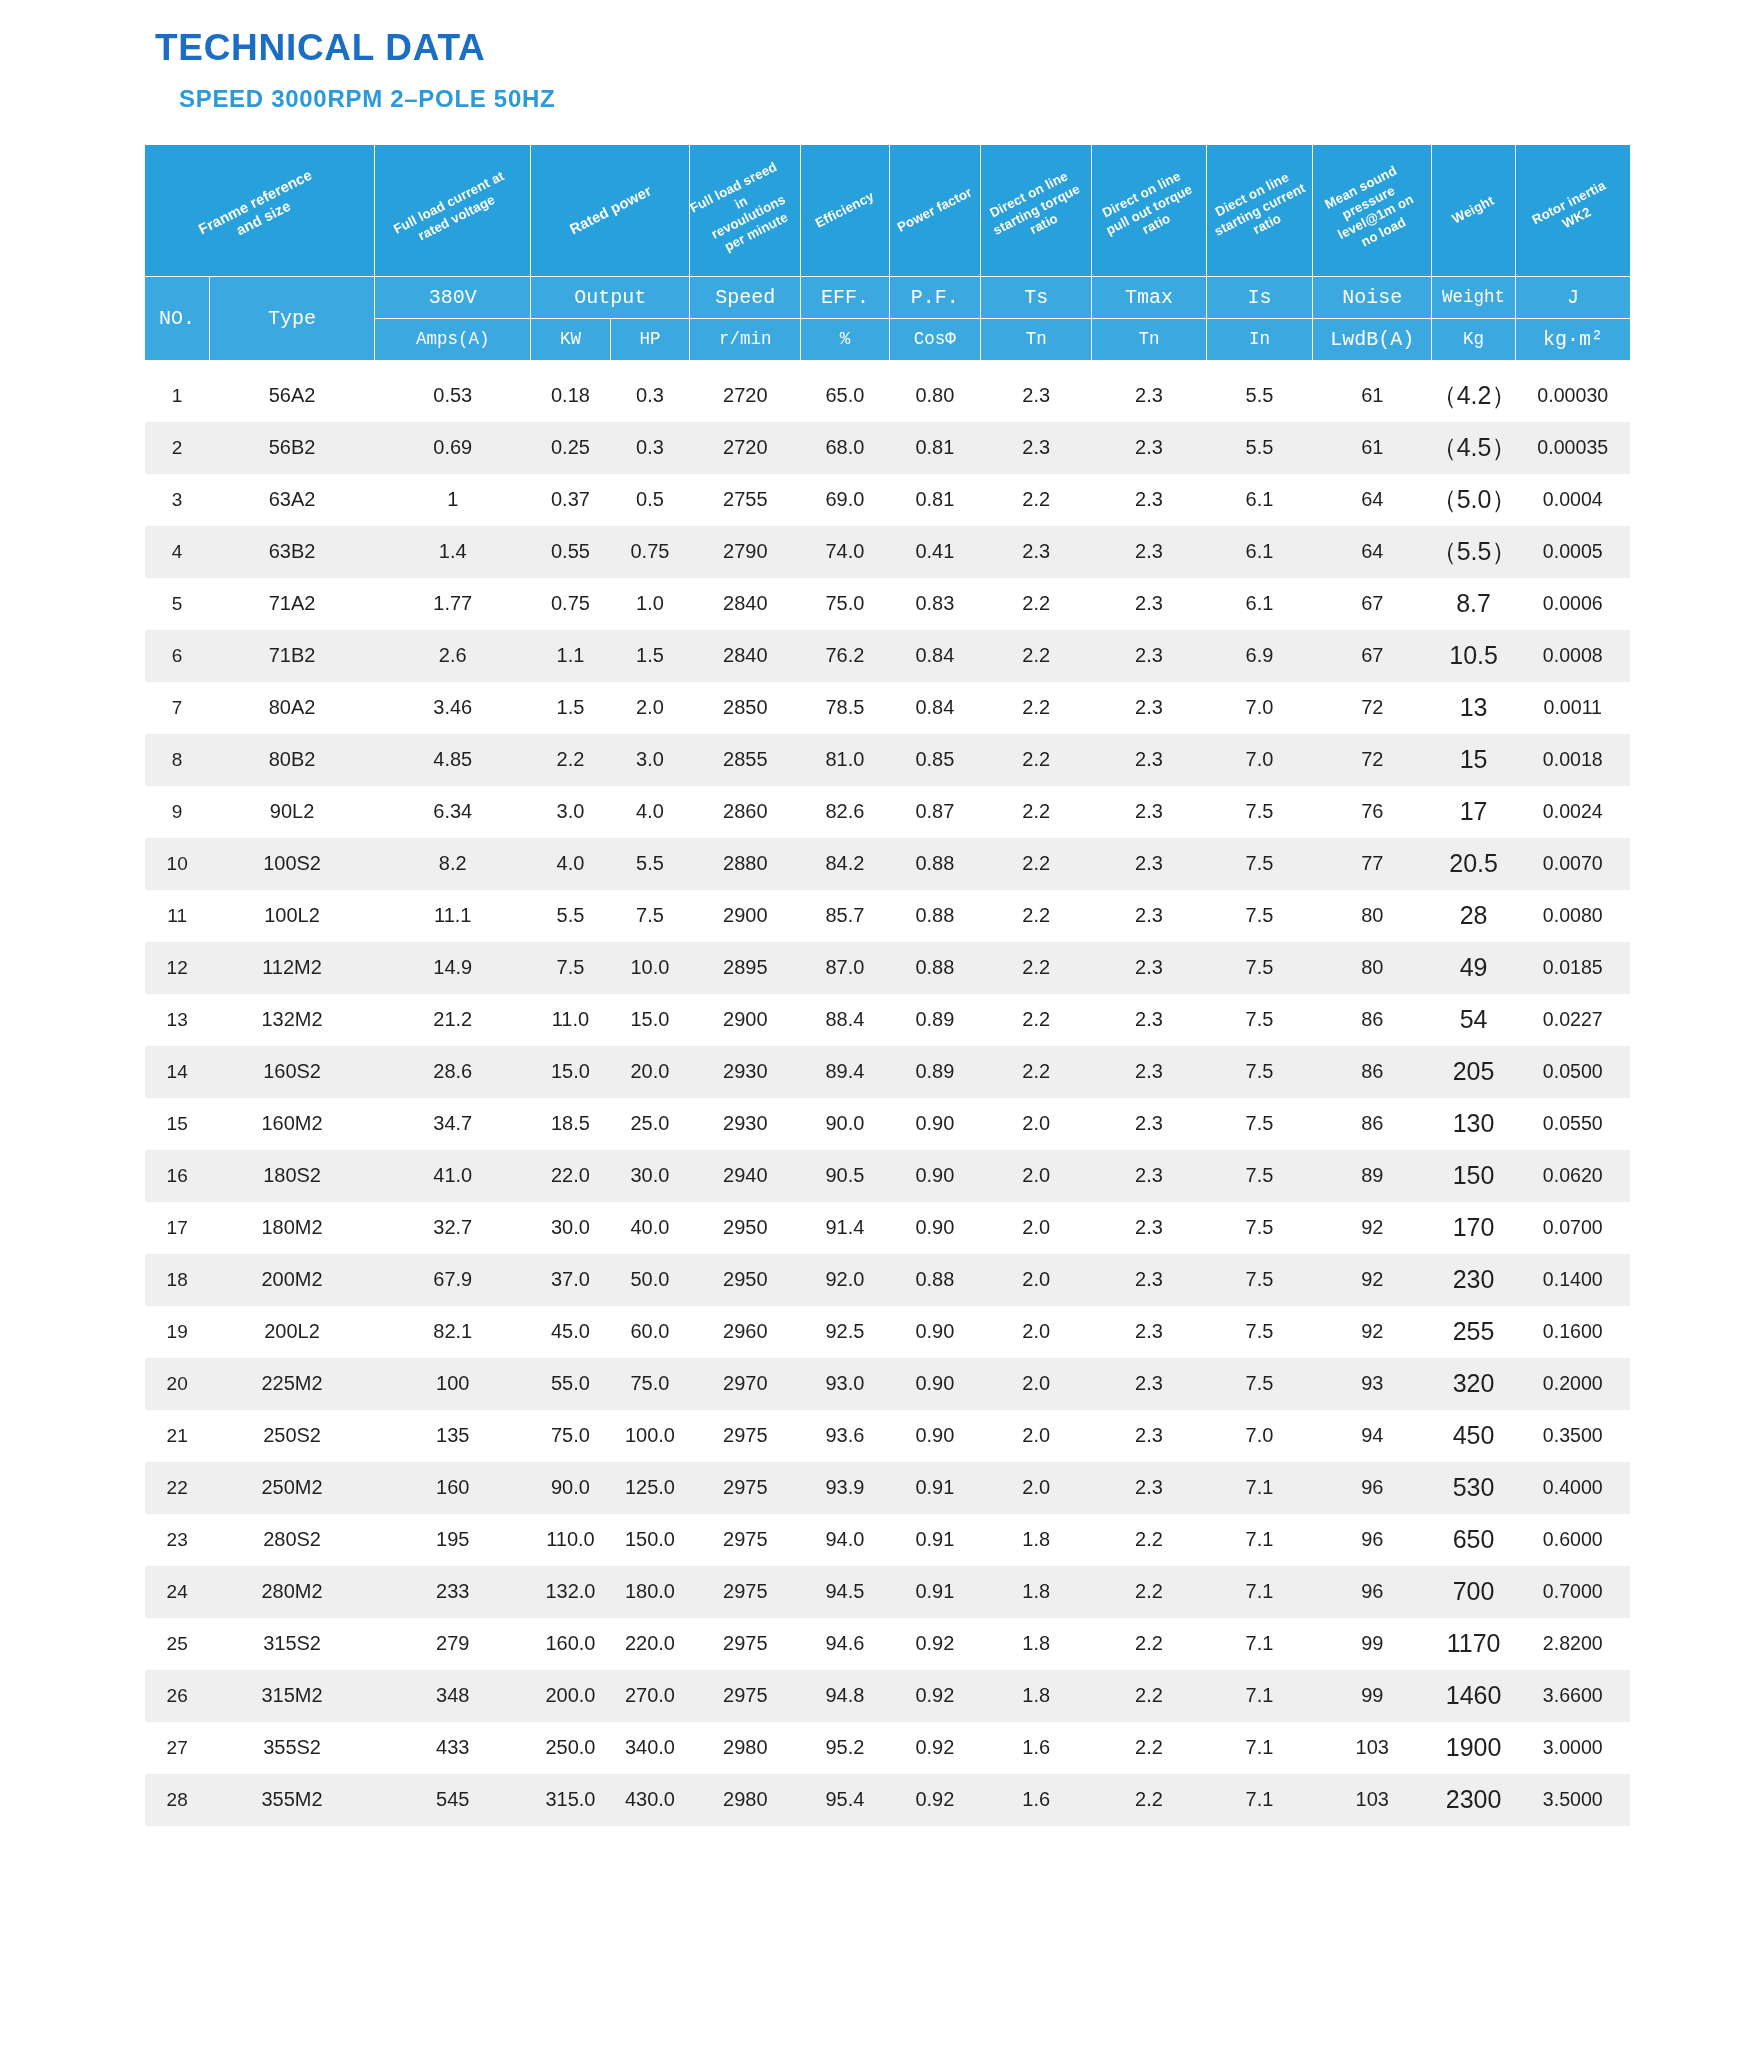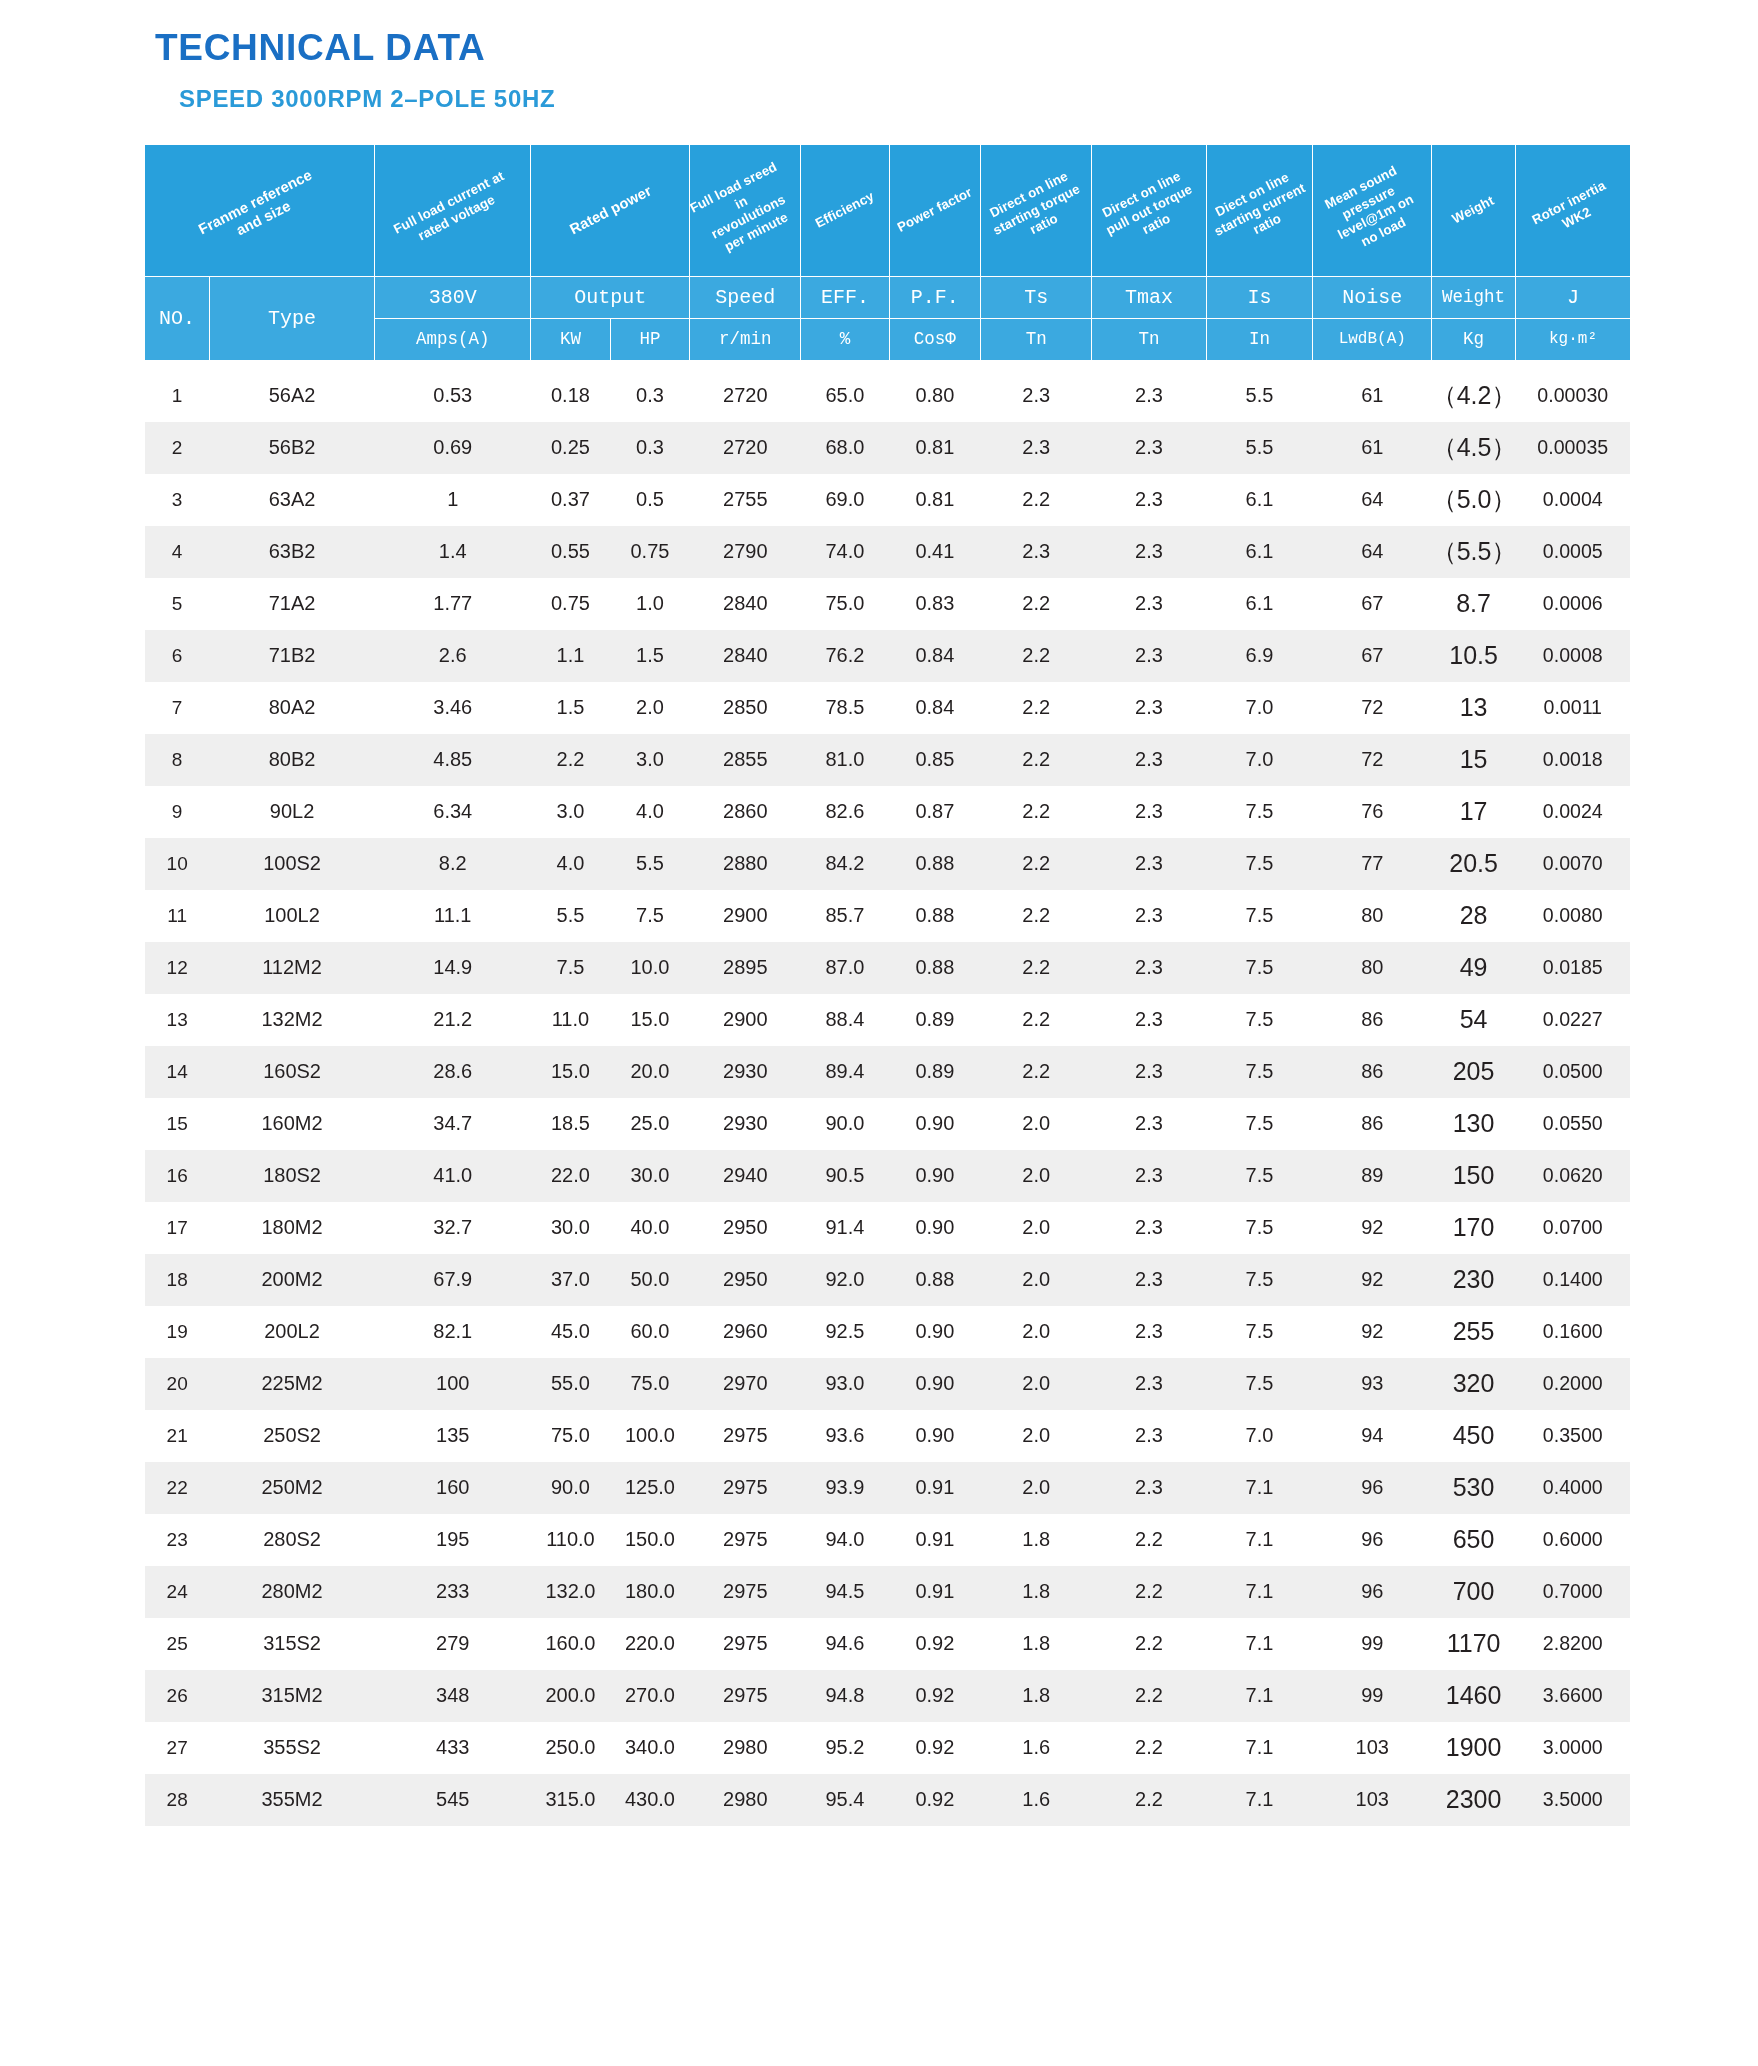--- a/index.html
+++ b/index.html
@@ -90,21 +90,21 @@
     color: #ffffff;
     font-size: 20px;
     font-weight: bold;
     height: 42px;
     border-right: 1.4px solid #ffffff;
     border-top: 1.4px solid #ffffff;
     font-family: Liberation Mono, monospace;
   }
   .hrow td:last-child { border-right: none; }
   .hrow td.small { font-size: 17.5px; }
-  .hrow td.tiny { font-size: 16px; }
+  .hrow td.tiny { font-size: 20px; }
 
   
   .drow td {
     height: 52px;
     font-size: 20px;
     color: #231f20;
     background: #ffffff;
   }
   .drow.alt td { background: #efefef; }
   .drow td.no { font-size: 19px; }

